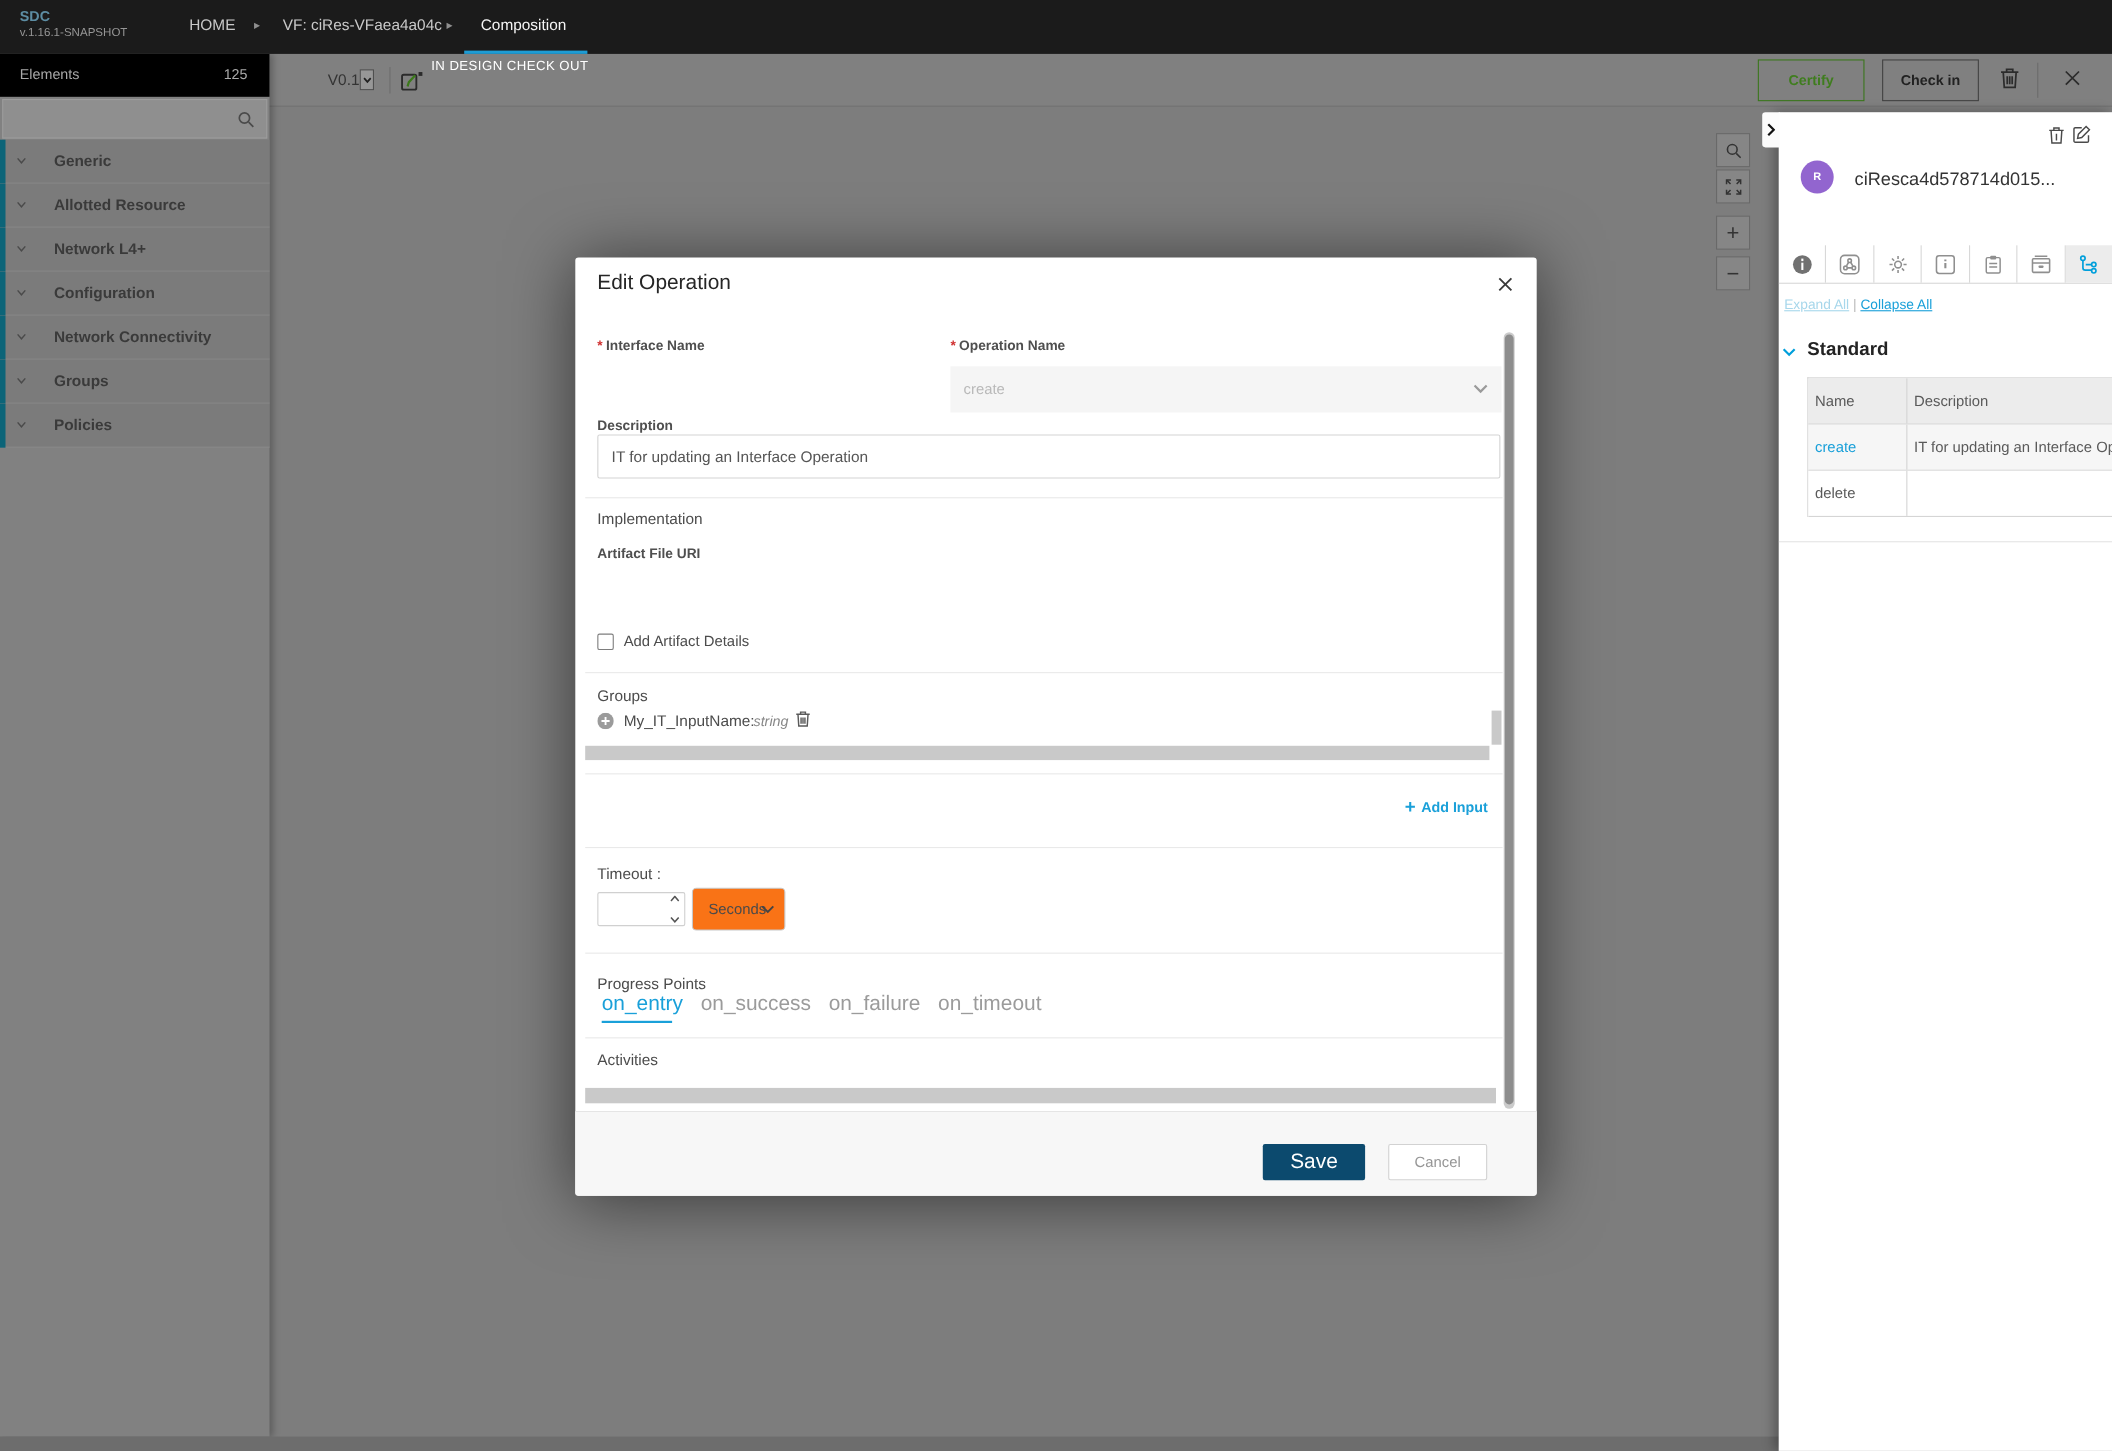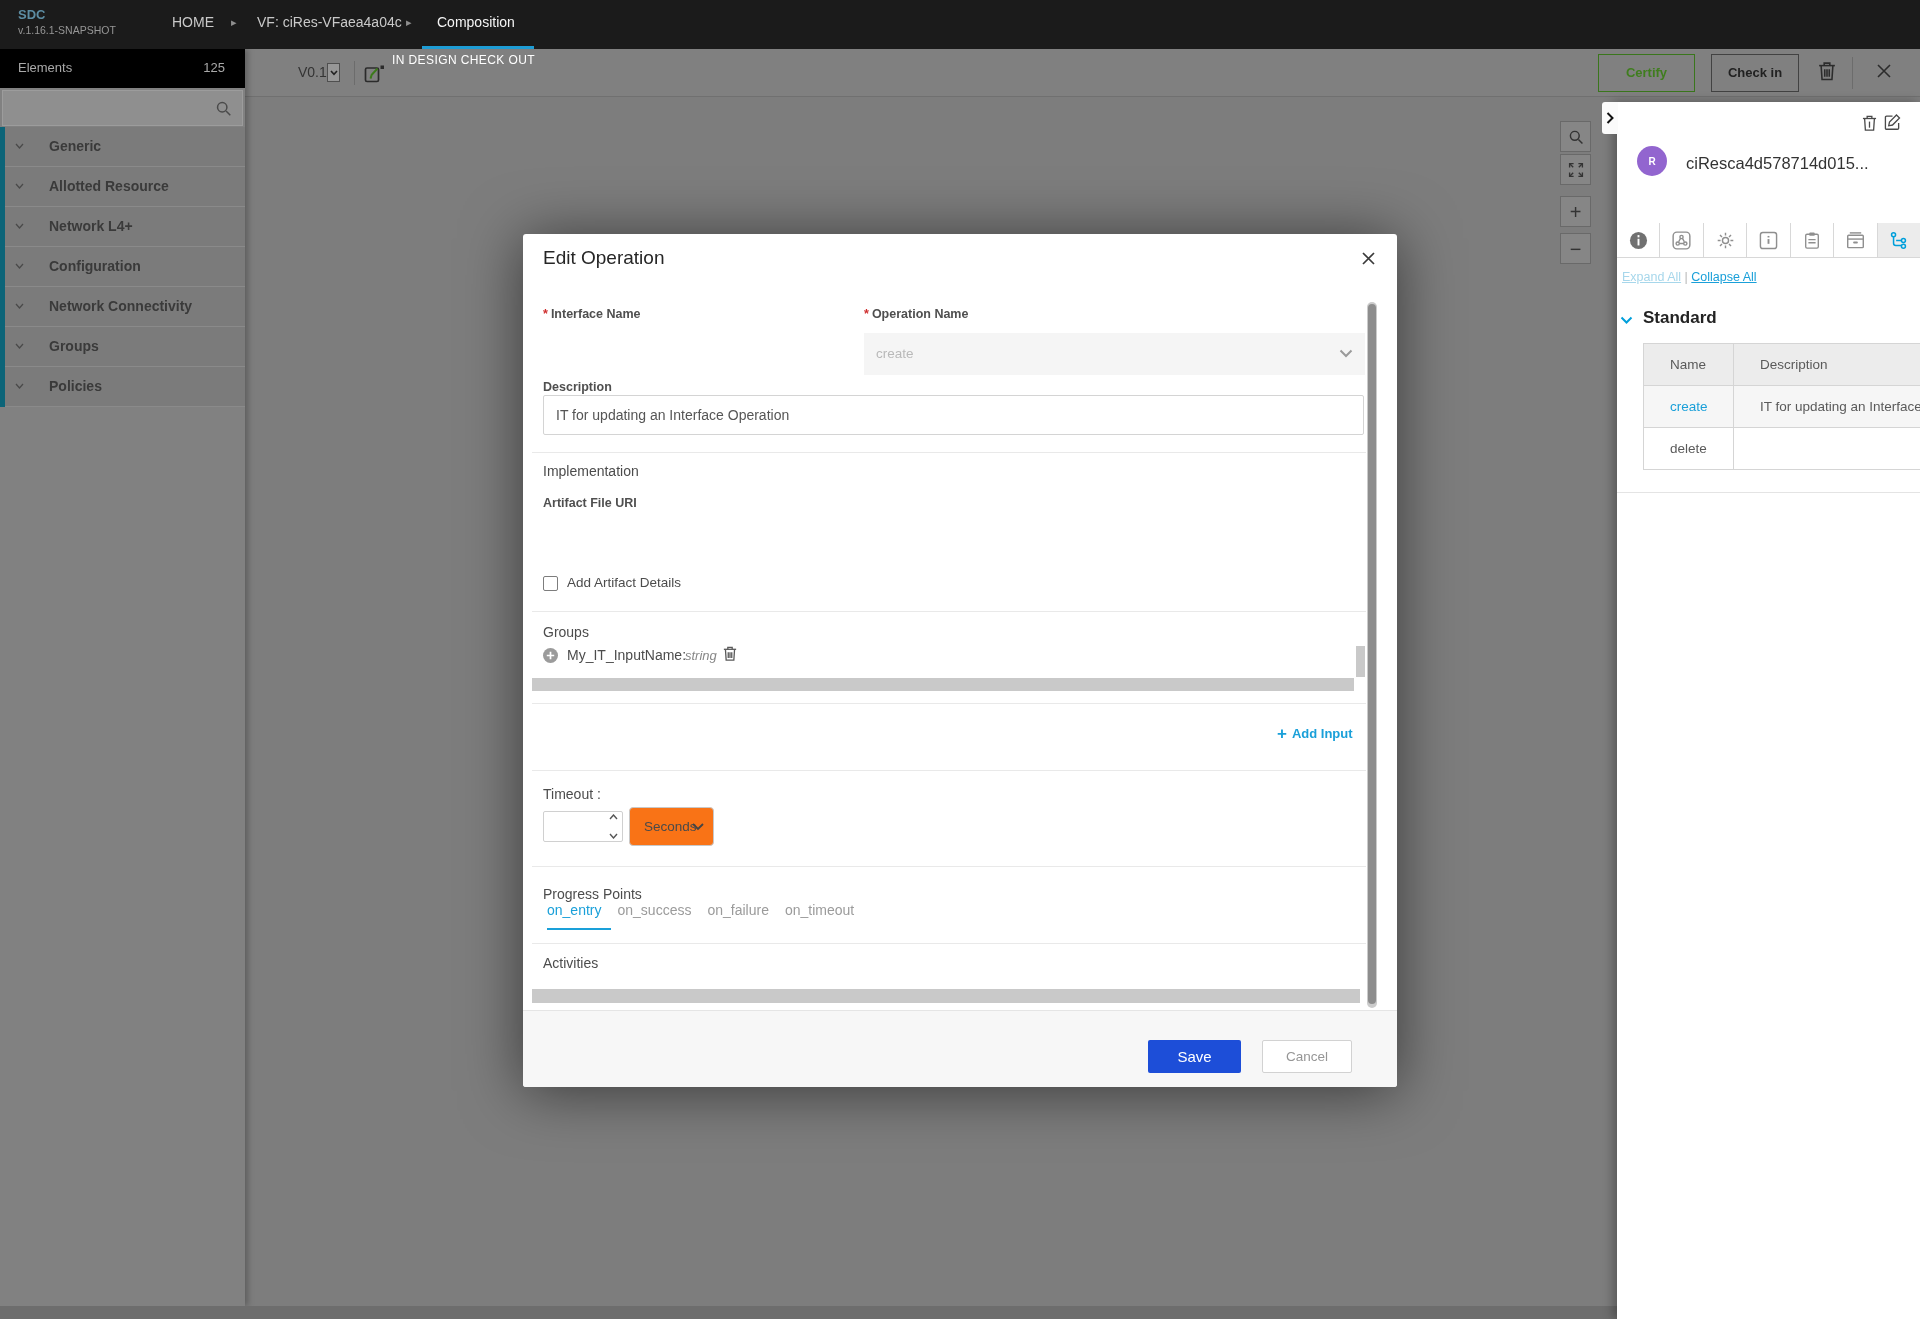--- a/index.html
+++ b/index.html
@@ -59,21 +59,21 @@
   .rp-expand { color:#a7d7eb; text-decoration:underline; cursor:pointer; }
   .rp-linksep { color:#b9b9b9; }
   .rp-collapse { color:#1aa0d9; text-decoration:underline; cursor:pointer; }
   .rp-sec-chev { left:3px; top:214px; cursor:pointer; }
   .rp-section { left:26px; top:206px; font-size:17px; font-weight:bold; color:#232323; }
   .rp-table { left:26px; top:241px; width:350px; border:1px solid #d5d5d5; border-bottom:none; font-size:13.5px; }
   .rp-row { display:flex; height:42px; border-bottom:1px solid #d5d5d5; }
   .rp-row.hd { background:#ececec; color:#333; }
   .rp-row.r1 { background:#f6f6f6; }
   .rp-row.r2 { background:#fff; }
-  .rp-cell { padding-left:26px; line-height:41px; white-space:nowrap; overflow:hidden; color:#5a5a5a; }
+  .rp-cell { padding-left:6px; line-height:41px; white-space:nowrap; overflow:hidden; color:#5a5a5a; }
   .rp-cell.c1 { width:90px; border-right:1px solid #d5d5d5; flex:none; }
   .rp-cell.c2 { flex:1; }
   .rp-link { color:#1aa0d9; cursor:pointer; }
   .rp-divider { left:0; top:390px; width:303px; height:1px; background:#e4e4e4; }
 
   
   #modal { left:523px; top:234px; width:874px; height:853px; background:#fff; border-radius:3px; z-index:40; box-shadow:0 4px 60px rgba(0,0,0,.55); }
   .m-title { left:20px; top:13px; font-size:19px; color:#262626; }
   .m-close { left:838px; top:17px; cursor:pointer; }
   .m-scroll-track { left:844px; top:68px; width:10px; height:706px; background:#cbcbcb; border-radius:5px; }
@@ -89,26 +89,26 @@
   .m-row-name { font-size:14px; color:#4c4c4c; }
   .m-row-type { font-size:13px; font-style:italic; color:#878787; }
   .m-hbar { background:#c9c9c9; cursor:pointer; }
   .m-add { left:754px; top:490px; color:#1aa0d9; cursor:pointer; white-space:nowrap; }
   .m-add .plus { font-size:17px; font-weight:bold; vertical-align:-1px; }
   .m-add .txt { font-size:13px; font-weight:bold; margin-left:5px; }
   .m-num { left:20px; top:577px; width:80px; height:31px; border:1px solid #d0d0d0; border-radius:2px; padding:0 18px 0 8px; font-size:13px; }
   .m-spin { left:84px; top:580px; width:13px; height:25px; display:flex; flex-direction:column; align-items:center; justify-content:space-between; cursor:pointer; }
   .m-seconds { left:106px; top:573px; width:85px; height:39px; background:#f97316; border:1px solid #c8c8c8; border-radius:4px; font-size:13.5px; color:#4a4a4a; line-height:37px; padding-left:14px; cursor:pointer; }
   .m-seconds .chev { position:absolute; right:9px; top:15px; }
-  .m-pp { left:24px; top:668px; display:flex; gap:16px; font-size:14px; }
+  .m-pp { left:24px; top:668px; display:flex; gap:16px; font-size:19px; }
   .m-pp span { color:#9b9b9b; cursor:pointer; }
   .m-pp span.active { color:#1aa0d9; }
   .m-pp-underline { left:24px; top:694px; width:64px; height:2px; background:#1aa0d9; }
   .m-footer { left:0; top:776px; width:874px; height:77px; background:#f7f7f7; border-top:1px solid #e5e5e5; border-radius:0 0 3px 3px; }
-  .m-save { left:625px; top:29px; width:93px; height:33px; background:#1d4ed8; border:none; border-radius:2px; color:#fff; font-size:15px; cursor:pointer; font-family:"Liberation Sans", sans-serif; }
+  .m-save { left:625px; top:29px; width:93px; height:33px; background:#0c4a6e; border:none; border-radius:2px; color:#fff; font-size:19px; cursor:pointer; font-family:"Liberation Sans", sans-serif; }
   .m-cancel { left:739px; top:29px; width:90px; height:33px; background:#fff; border:1px solid #d2d2d2; border-radius:2px; color:#969696; font-size:13.5px; cursor:pointer; font-family:"Liberation Sans", sans-serif; }
 </style>
 </head>
 <body>
 
 <div id="app">
 
   <div id="nav" class="abs">
     <div class="abs logo-title">SDC</div>
     <div class="abs logo-version">v.1.16.1-SNAPSHOT</div>

